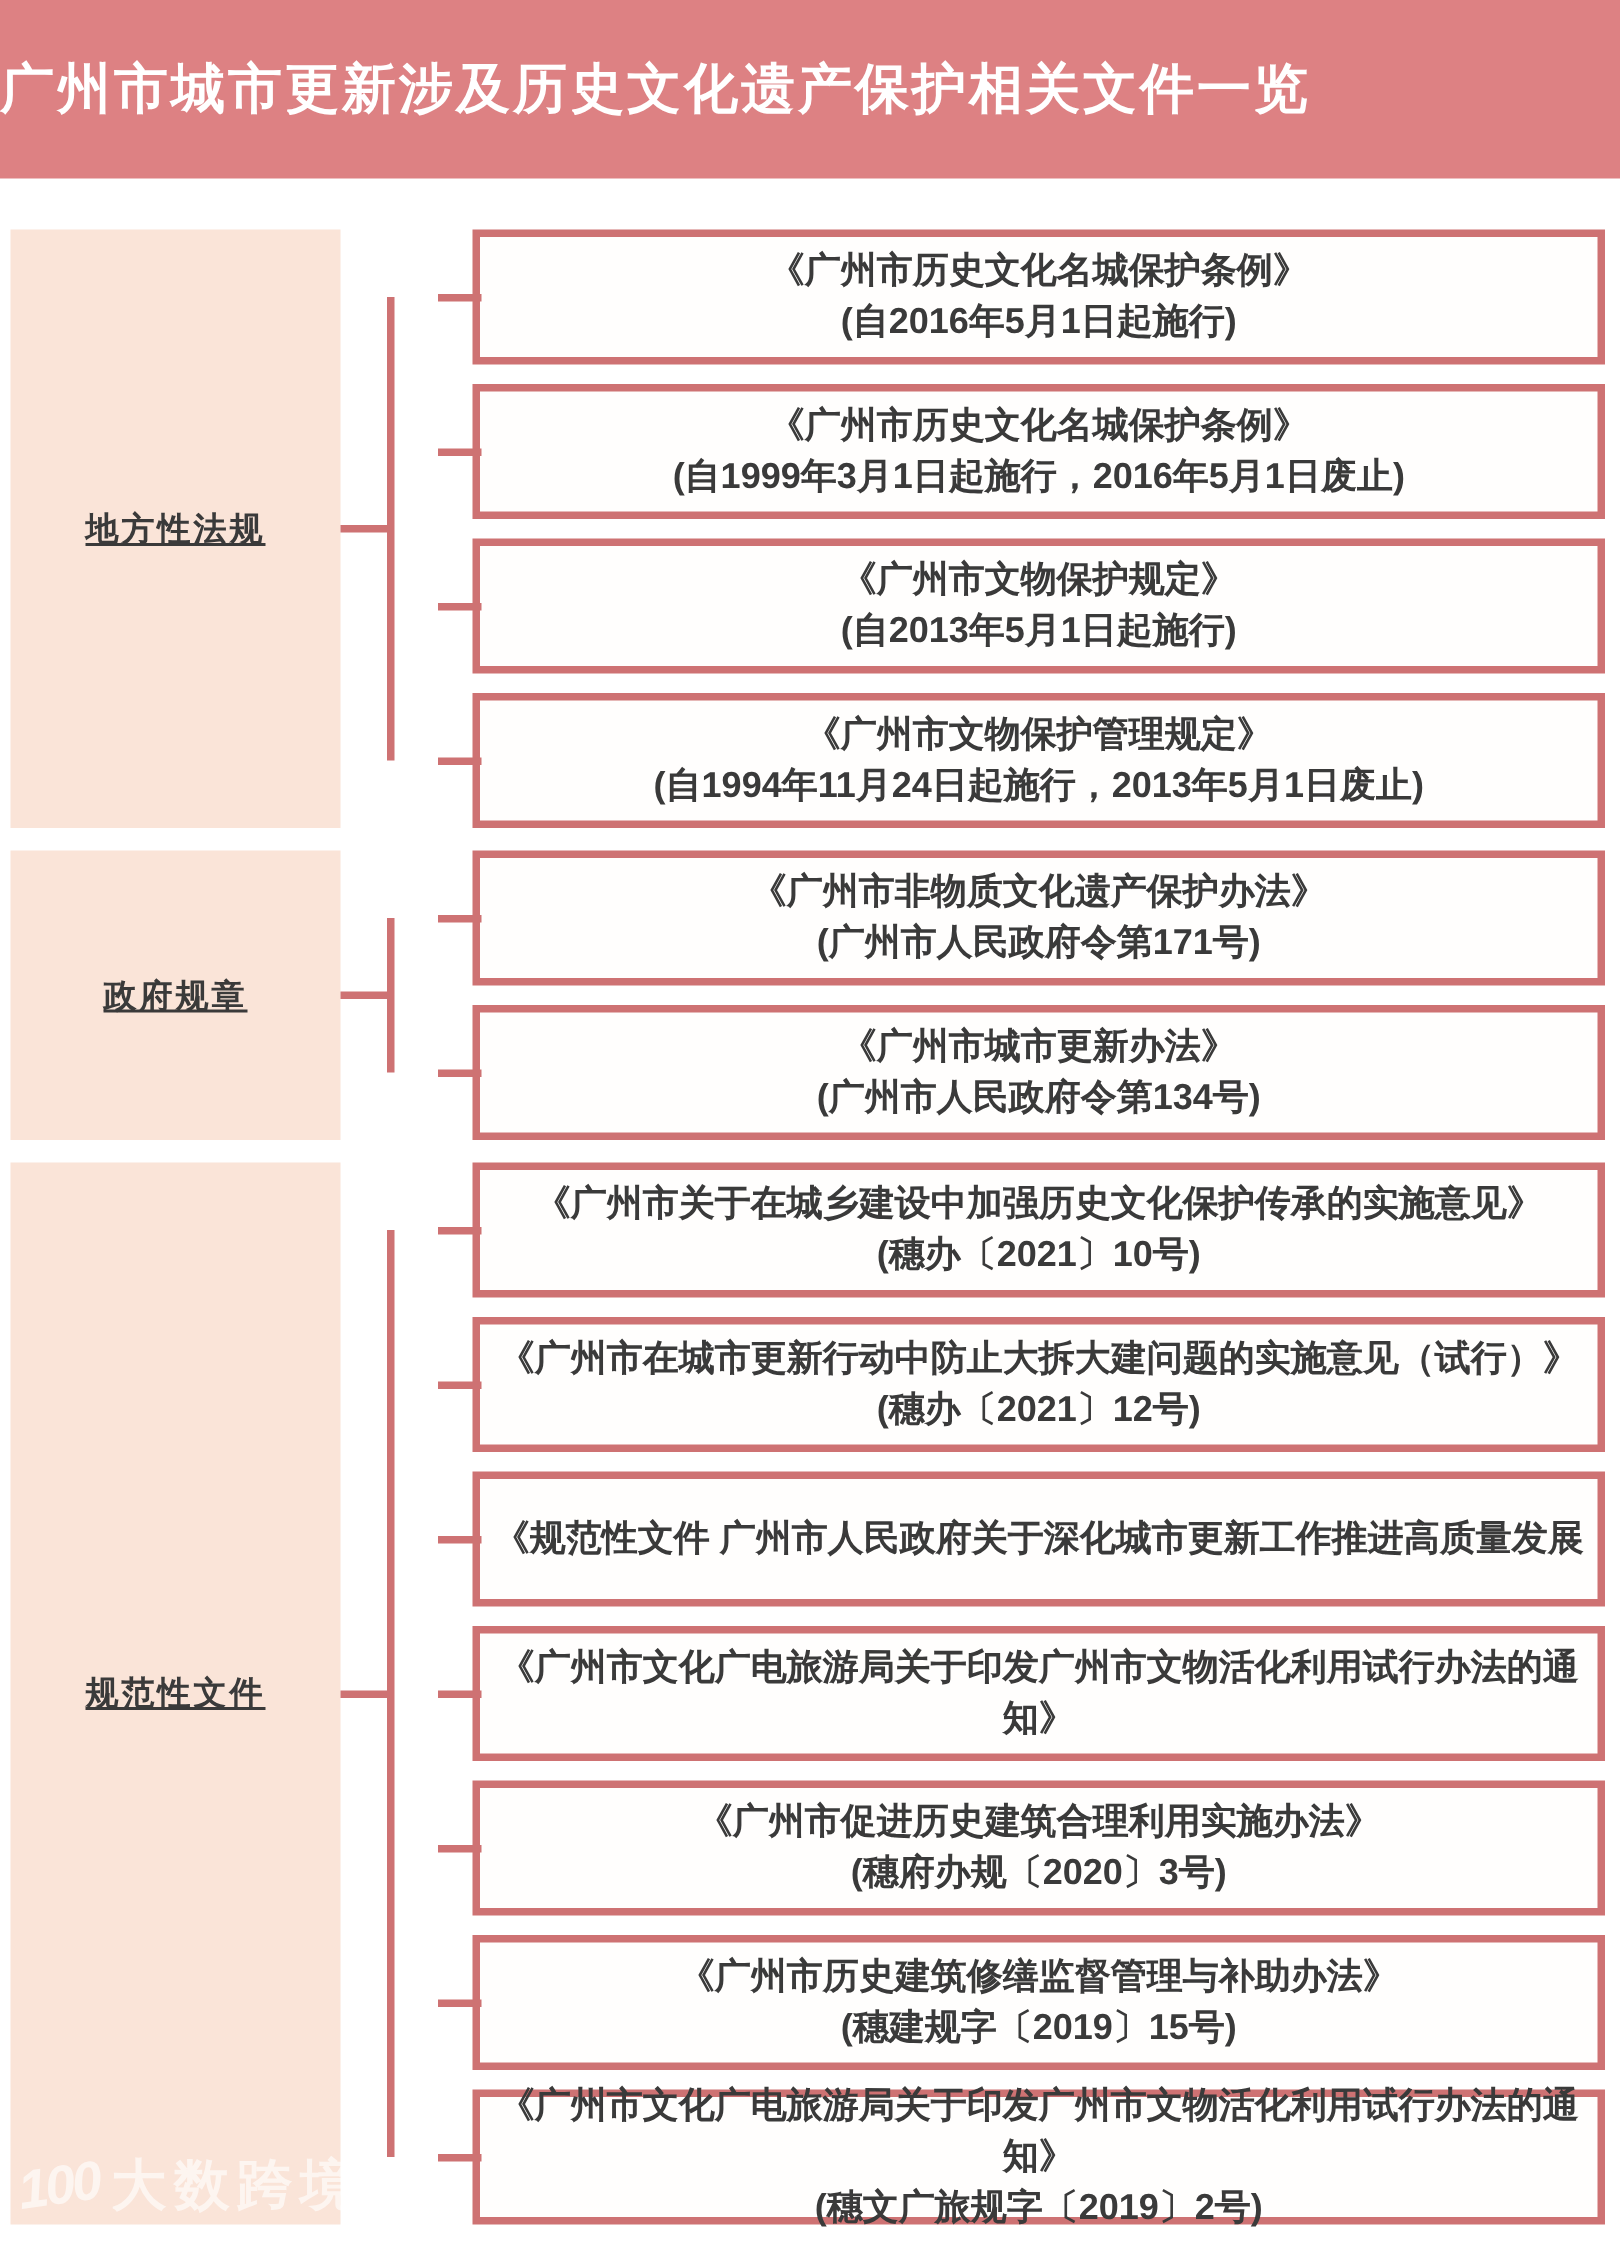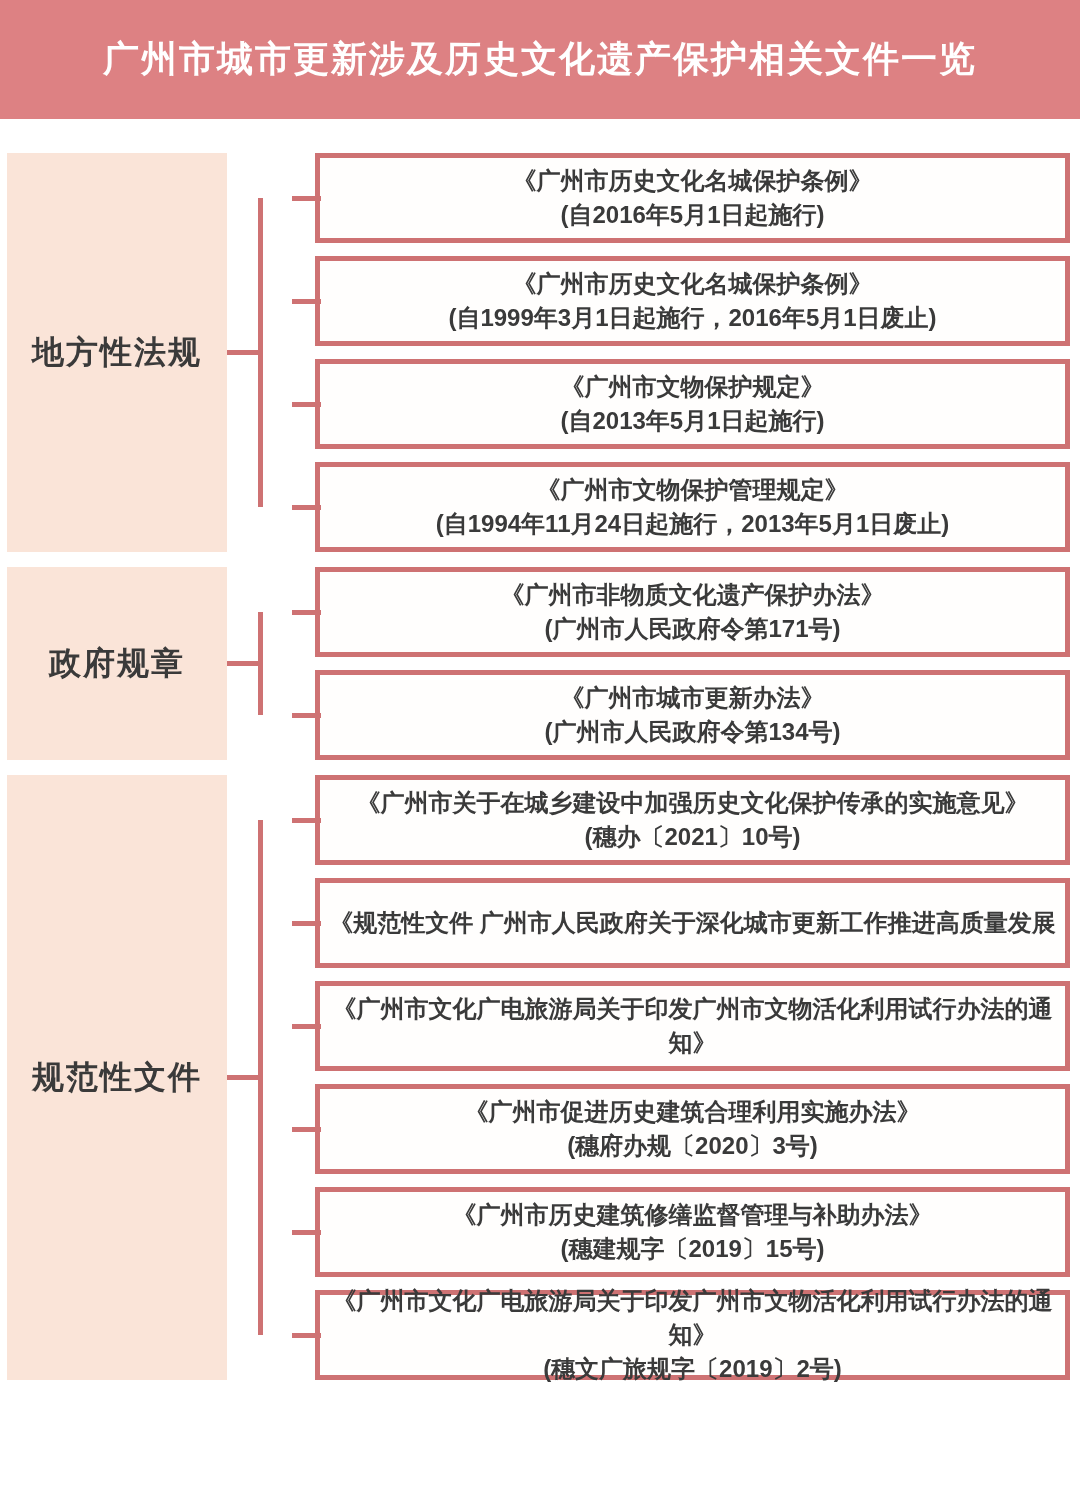--- a/index.html
+++ b/index.html
@@ -13,40 +13,40 @@
   }
   *{margin:0;padding:0;box-sizing:border-box;}
   html,body{background:#ffffff;}
   body{
     width:1080px;height:1494px;position:relative;overflow:hidden;
     font-family:"Liberation Sans","DejaVu Sans",sans-serif;
   }
   
   .banner{
     width:1080px;height:119px;background:var(--banner-bg);
-    display:flex;align-items:center;justify-content:center;font-family:Liberation Serif, serif;
+    display:flex;align-items:center;font-family:Liberation Serif, serif;
   }
   .banner-title{
     color:var(--banner-text);font-size:36px;font-weight:bold;letter-spacing:2px;
   }
   
   .diagram{
     margin:34px 10px 0 7px;
     display:flex;flex-direction:column;gap:15px;
   }
   .section{
     position:relative;display:flex;align-items:stretch;
   }
   .category{
     width:220px;background:var(--category-bg);
     display:flex;align-items:center;justify-content:center;
     flex:none;
   }
   .category-label{
-    font-size:32px;font-weight:bold;color:var(--text);letter-spacing:2px;
+    font-size:22px;font-weight:bold;color:var(--text);letter-spacing:2px;text-decoration:underline;
   }
   .children{
     margin-left:88px;flex:1;
     display:flex;flex-direction:column;gap:13px;
   }
   .doc{
     position:relative;height:90px;background:var(--box-bg);
     border:5px solid var(--box-border);
     display:flex;flex-direction:column;align-items:center;justify-content:center;
     text-align:center;padding:0 8px;
@@ -142,20 +142,24 @@
       <span class="category-label">规范性文件</span>
     </div>
     <div class="cat-stub"></div>
     <div class="trunk"></div>
     <div class="children">
   <div class="doc">
     <div class="doc-line doc-line1">《广州市关于在城乡建设中加强历史文化保护传承的实施意见》</div>
     <div class="doc-line doc-line2">(穗办〔2021〕10号)</div>
   </div>
 
+  <div class="doc">
+    <div class="doc-line doc-line1">《广州市在城市更新行动中防止大拆大建问题的实施意见（试行）》</div>
+    <div class="doc-line doc-line2">(穗办〔2021〕12号)</div>
+  </div>
 
   <div class="doc">
     <div class="doc-line doc-line1">《规范性文件 广州市人民政府关于深化城市更新工作推进高质量发展</div>
   </div>
 
   <div class="doc">
     <div class="doc-line doc-line1">《广州市文化广电旅游局关于印发广州市文物活化利用试行办法的通知》</div>
   </div>
 
   <div class="doc">

